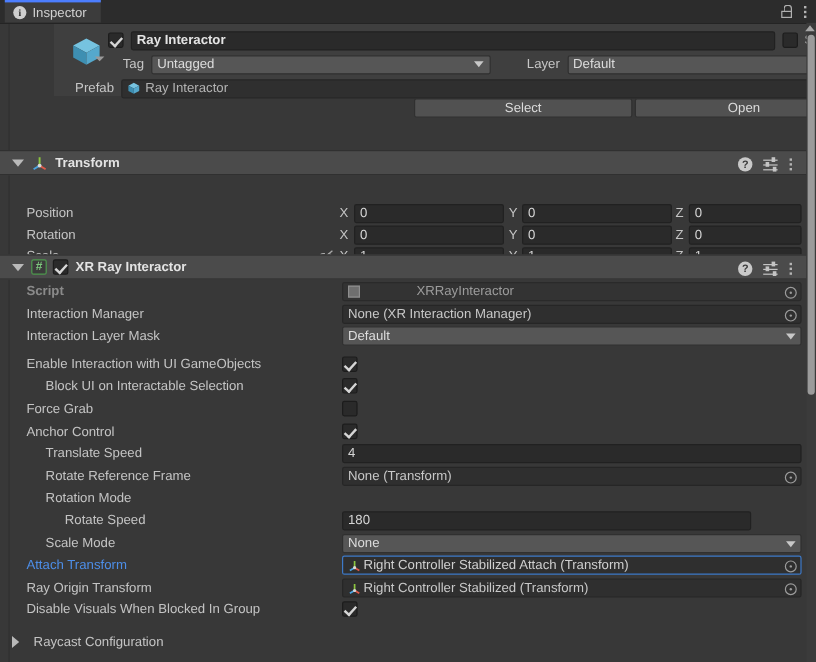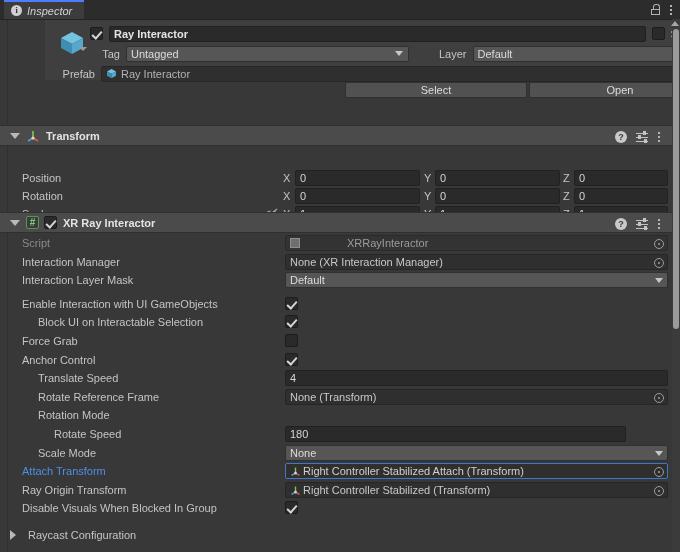--- a/index.html
+++ b/index.html
@@ -11,21 +11,21 @@
     color:#c4c4c4;
     -webkit-font-smoothing:antialiased;
   }
   .app{position:relative;width:680px;height:552px;overflow:hidden;background:#383838;}
 
   
   .tabbar{position:absolute;left:0;top:0;width:680px;height:19px;background:#2c2c2c;}
   .tab{position:absolute;left:4px;top:0;height:19px;padding:0 12px 0 7px;
        background:#3c3c3c;border-top:2px solid #4c7eff;display:flex;align-items:center;gap:5px;
        box-sizing:border-box;}
-  .tab .label{color:#d2d2d2;font-size:11px;font-style:italic;}
+  .tab .label{color:#d2d2d2;font-size:11px;}
   .info-ico{width:11px;height:11px;border-radius:50%;background:#cfcfcf;color:#2c2c2c;
      font-size:8px;font-weight:bold;display:flex;align-items:center;justify-content:center;
      font-family:"Liberation Serif",serif;line-height:1;}
   .tab-right{position:absolute;right:4px;top:0;height:19px;display:flex;align-items:center;gap:9px;}
   .lock-ico{width:9px;height:11px;position:relative;}
   .lock-ico:before{content:"";position:absolute;left:0;bottom:0;width:9px;height:6px;
      border:1px solid #b0b0b0;box-sizing:border-box;}
   .lock-ico:after{content:"";position:absolute;left:2px;top:0;width:7px;height:6px;
      border:1px solid #b0b0b0;border-bottom:none;border-radius:3px 3px 0 0;box-sizing:border-box;}
   .kebab{width:3px;display:flex;flex-direction:column;gap:2px;align-items:center;margin-right:4px;}
@@ -100,21 +100,21 @@
   .settings-ico b:nth-child(6){left:8px;top:7px;}
   .axis{width:14px;height:14px;flex:none;margin-right:6px;margin-left:-2px;}
   .scriptico{width:13px;height:13px;flex:none;margin-right:5px;margin-left:-2px;
       border:1px solid #4e9a4e;border-radius:2px;background:#3b3b3b;color:#7ec97e;
       font-size:10px;font-weight:bold;display:flex;align-items:center;justify-content:center;
       box-sizing:border-box;font-family:"Liberation Sans",sans-serif;}
 
   
   .row{position:absolute;left:0;width:672px;height:18px;display:flex;align-items:center;}
   .plabel{position:absolute;font-size:11px;color:#c4c4c4;white-space:nowrap;}
-  .plabel.dim{color:#8a8a8a;}
+  .plabel.dim{color:#8a8a8a;font-weight:bold;}
   .plabel.blue{color:#4d8ee8;}
   .numfield{position:absolute;height:16px;background:#2a2a2a;border:1px solid #212121;
       border-radius:2px;box-sizing:border-box;display:flex;align-items:center;padding:0 4px;
       color:#d5d5d5;font-size:11px;}
   .axlbl{position:absolute;font-size:11px;color:#c4c4c4;}
   .linkico{position:absolute;width:13px;height:11px;}
 
   .valfield{position:absolute;height:16px;box-sizing:border-box;display:flex;align-items:center;
       padding:0 4px;font-size:11px;border-radius:2px;}
   .v-dark{background:#2a2a2a;border:1px solid #212121;color:#d5d5d5;}

